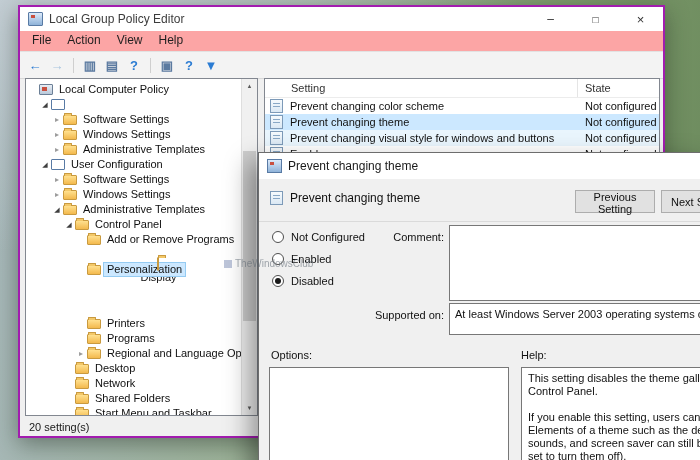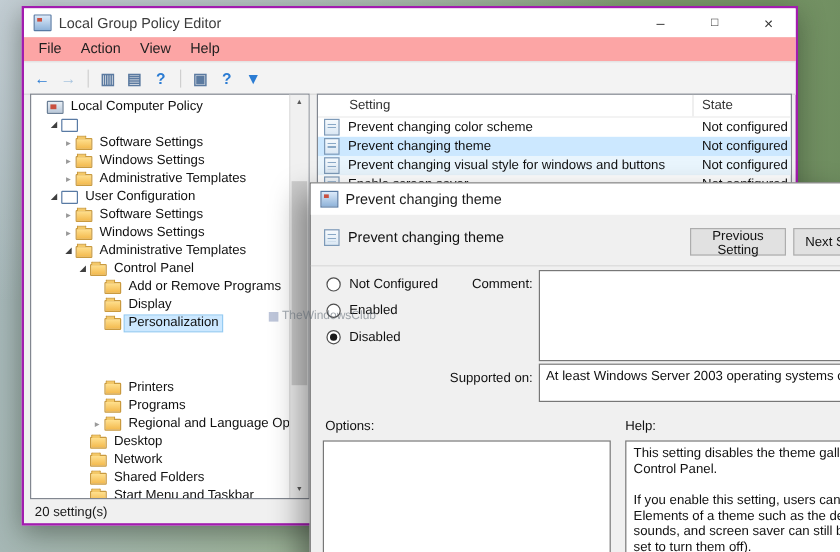--- a/index.html
+++ b/index.html
@@ -180,21 +180,21 @@
           <div class="trow" style="padding-left: 38px;">
             <span class="arrow exp">◢</span>
             <span class="ticon folder"></span>
             <span class="tlabel">Control Panel</span>
           </div>
           <div class="trow" style="padding-left: 50px;">
             <span class="arrow"></span>
             <span class="ticon folder"></span>
             <span class="tlabel">Add or Remove Programs</span>
           </div>
-          <div class="trow" style="padding-left: 50px;">
+          <div class="trow" style="padding-left: 50px; flex-direction: column;">
             <span class="arrow"></span>
             <span class="ticon folder"></span>
             <span class="tlabel">Display</span>
           </div>
           <div class="trow" style="padding-left: 50px;">
             <span class="arrow"></span>
             <span class="ticon folder"></span>
             <span class="tlabel sel">Personalization</span>
           </div>
           <div class="trow" style="padding-left: 50px; margin-top: 39px;">

